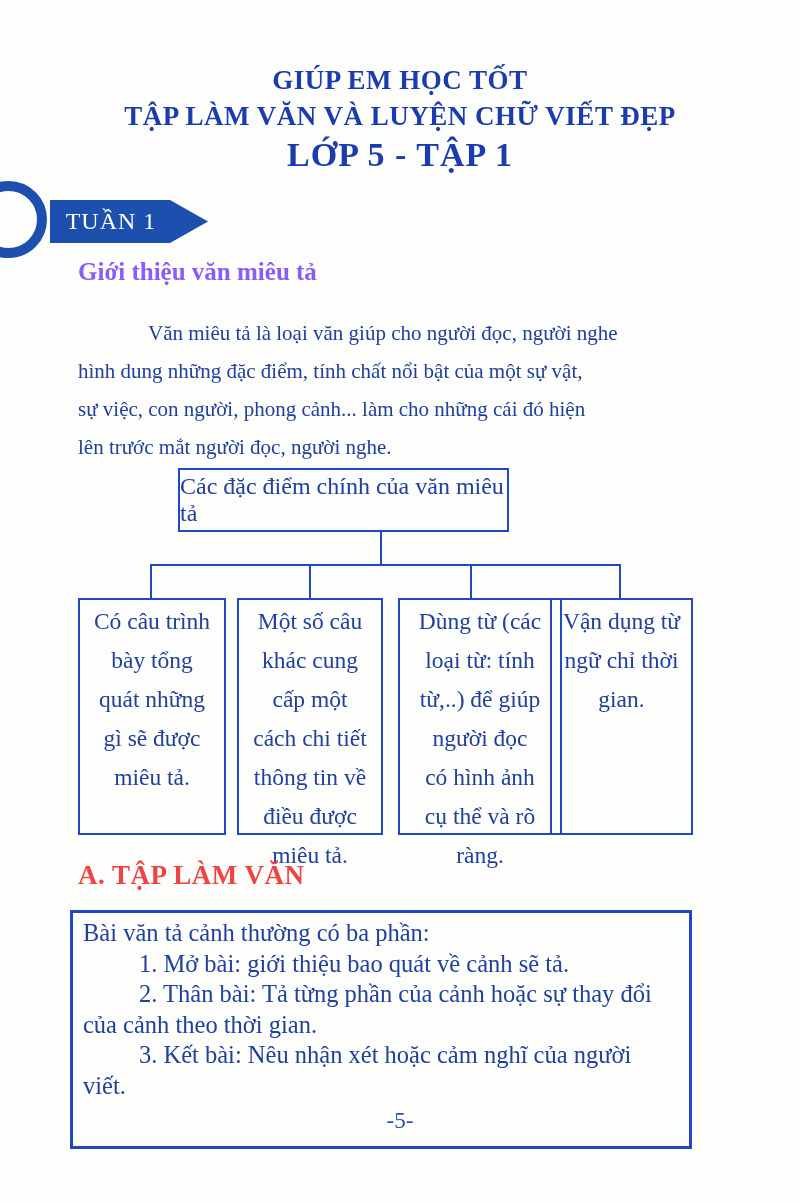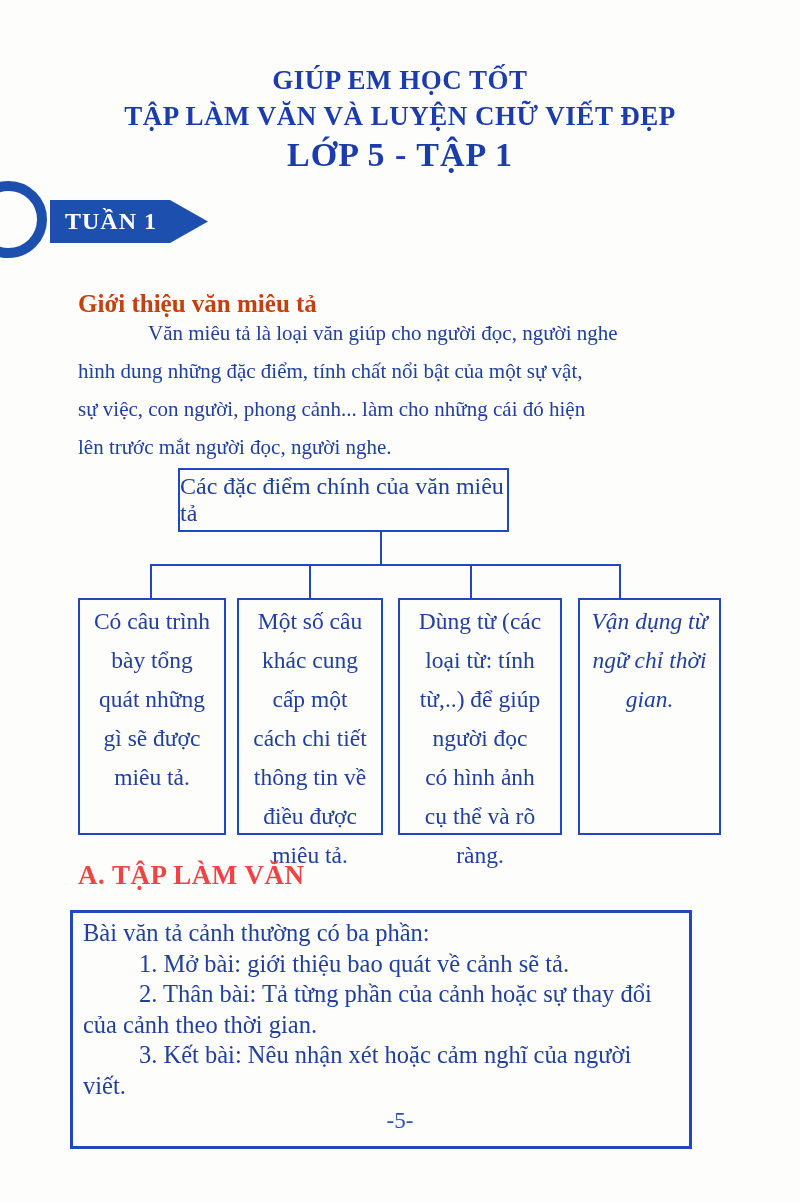--- a/index.html
+++ b/index.html
@@ -23,27 +23,27 @@
     position:absolute; left:-30px; top:181px;
     width:77px; height:77px; box-sizing:border-box;
     border:10px solid #1c4fae; border-radius:50%;
     background:transparent;
   }
   .banner {
     position:absolute; left:50px; top:200px;
     width:158px; height:43px; box-sizing:border-box;
     background:#1c4fae;
     clip-path:polygon(0 0, 120px 0, 100% 50%, 120px 100%, 0 100%);
-    color:#ffffff; font-weight:bold; font-size:24px; letter-spacing:1px;
+    color:#ffffff; font-weight:normal; font-size:24px; letter-spacing:1px;
     display:flex; align-items:center; justify-content:center;
     padding-right:36px;
   }
 
   
-  .section-heading { position:absolute; left:78px; top:258px; font-size:25px; font-weight:bold; color:#c2410c;margin-top:32px; }
+  .section-heading { position:absolute; left:78px; top:258px; font-size:25px; font-weight:bold; color:#8b5cf6; }
 
   
   .intro { position:absolute; left:78px; top:314px; width:660px; font-size:21px; color:#21409e; }
   .intro .line { line-height:38px; white-space:nowrap; }
   .indent-lg { padding-left:70px; }
 
   
   .dbox { position:absolute; box-sizing:border-box; border:2px solid #2247c2; color:#21409e; }
   .root-box { left:178px; top:468px; width:331px; height:64px;
     display:flex; align-items:center; justify-content:center; font-size:24px; }
@@ -52,21 +52,21 @@
   .h-bar  { left:150px; top:564px; width:471px; height:2px; }
   .drop-1 { left:150px; top:565px; width:2px; height:33px; }
   .drop-2 { left:309px; top:565px; width:2px; height:33px; }
   .drop-3 { left:470px; top:565px; width:2px; height:33px; }
   .drop-4 { left:619px; top:565px; width:2px; height:33px; }
   .child-box { top:598px; height:237px; text-align:center; font-size:23.5px;
     line-height:39px; white-space:pre-line; padding-top:2px; }
   .child-1 { left:78px;  width:148px; }
   .child-2 { left:237px; width:146px; }
   .child-3 { left:398px; width:164px; }
-  .child-4 { left:578px; width:143px;font-style:italic; }
+  .child-4 { left:550px; width:143px; }
 
   
   .part-heading { position:absolute; left:78px; top:860px; font-size:27px; font-weight:bold; color:#ef4444; letter-spacing:0.5px; }
 
   .note-box {
     position:absolute; left:70px; top:910px; width:622px; height:239px;
     box-sizing:border-box; border:3px solid #2247c2;
     font-size:24.5px; color:#21409e; padding:5px 10px;
   }
   .note-box .line { line-height:30.5px; white-space:nowrap; }

